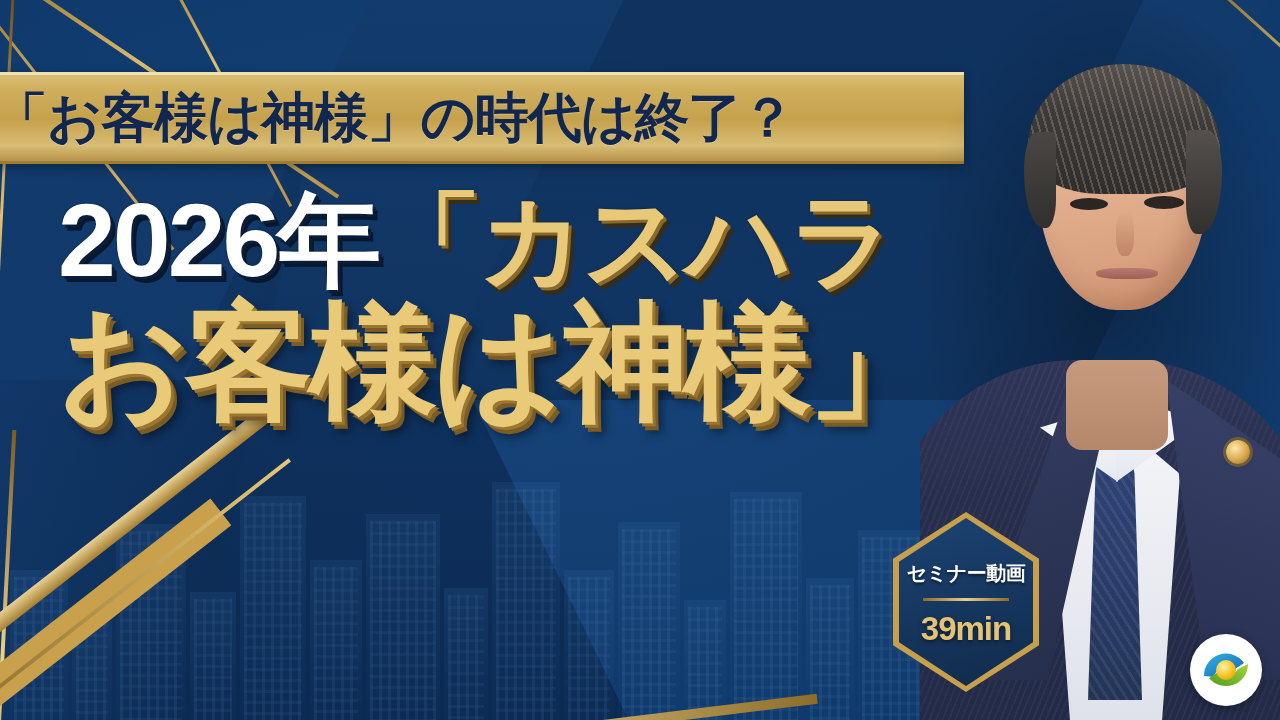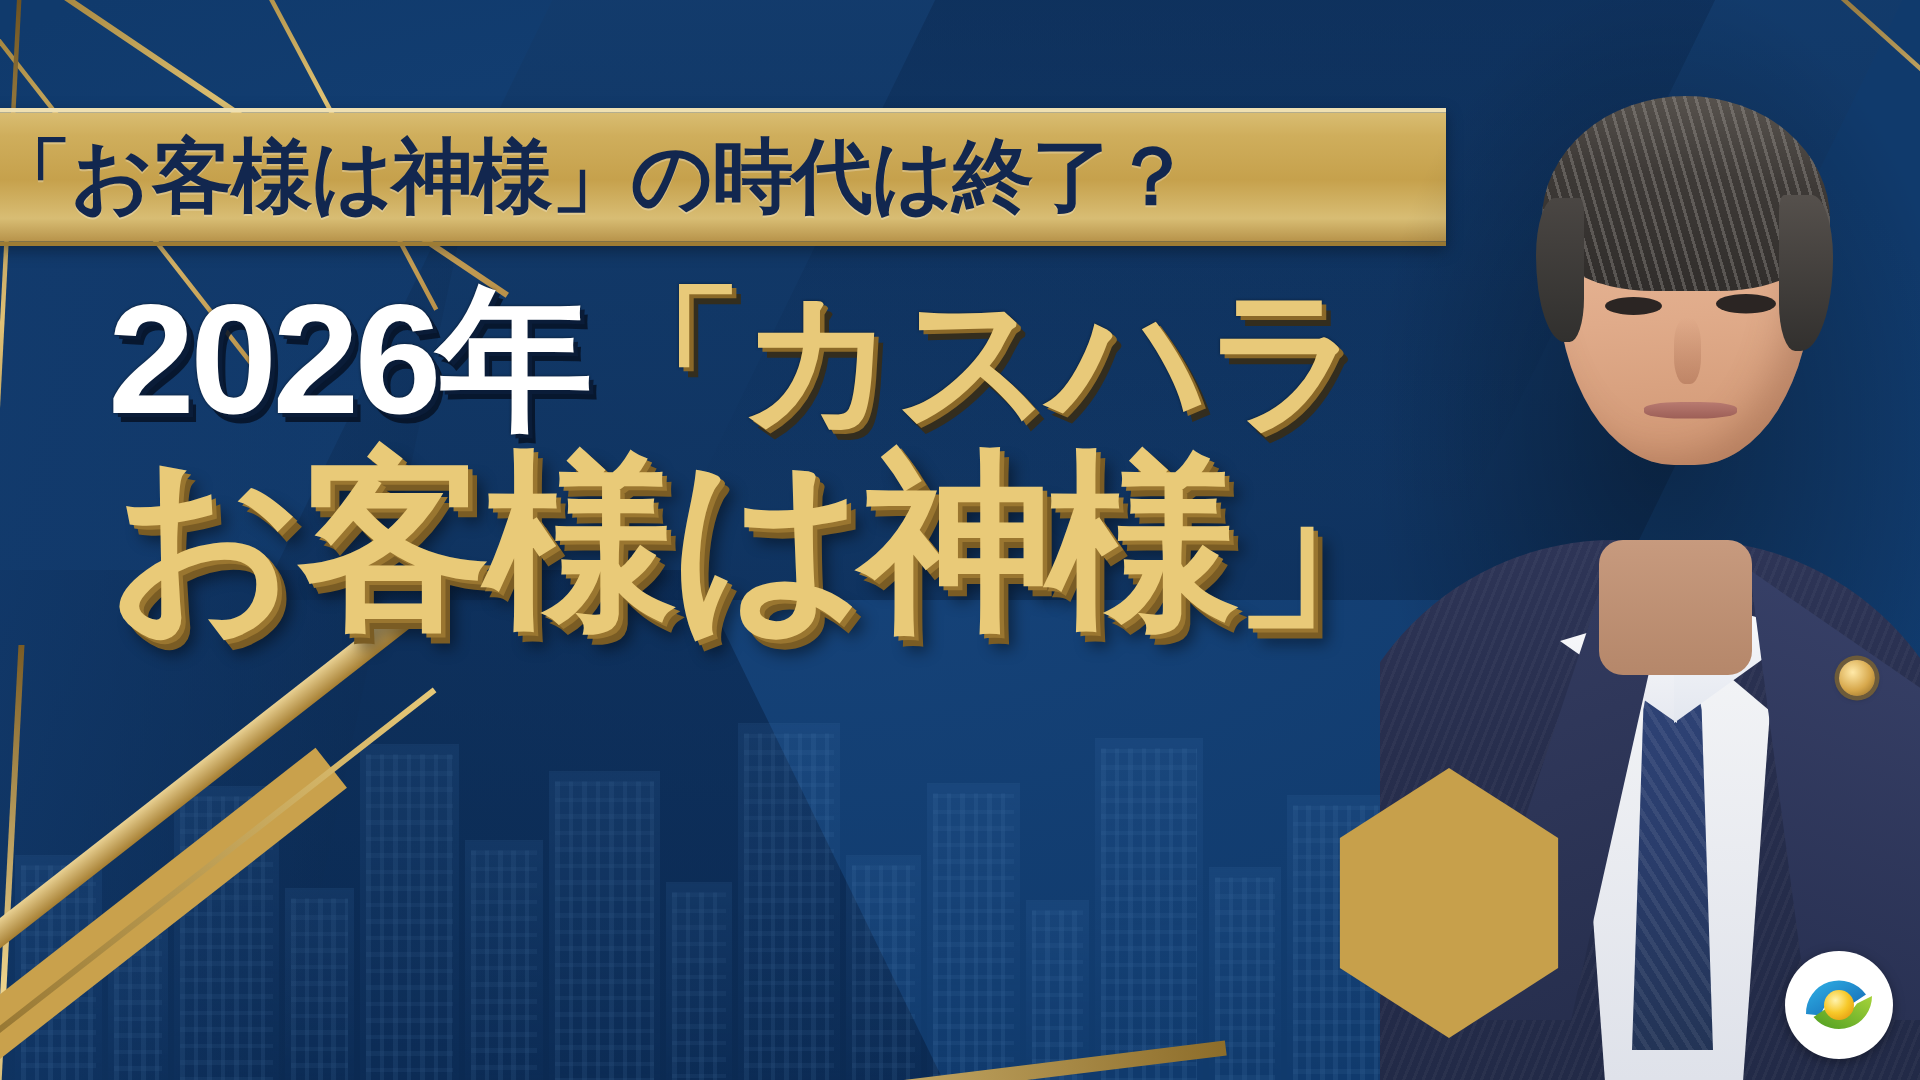--- a/index.html
+++ b/index.html
@@ -137,21 +137,20 @@
     letter-spacing:-1px;
     white-space:nowrap;
     text-shadow:0 1px 0 rgba(255,255,255,.25);
   }
 
   
   .headline{
     position:absolute; left:58px; top:188px;
     width:900px;
     z-index:6;
-    margin-left:14px;
   }
   .line{ white-space:nowrap; line-height:1; }
 
   .l1{ font-size:104px; font-weight:700; letter-spacing:-3px; }
   .l1 .white{
     color:#ffffff;
     text-shadow:
       3px 3px 0 #0a1c38, 5px 6px 0 rgba(6,18,36,.85),
       0 0 2px rgba(0,0,0,.6);
   }
@@ -427,20 +426,25 @@
       <span class="white">2026年</span><span class="gold">「カスハラ</span>
     </div>
     <div class="line l2">お客様は神様」</div>
   </div>
 
   <div class="rv1"></div>
   <div class="rv2"></div>
 
   <div class="badge">
     <div class="hex-outer"></div>
+    <div class="hex-inner">
+      <div class="badge-label">セミナー動画</div>
+      <div class="badge-rule"></div>
+      <div class="badge-time">39min</div>
+    </div>
   </div>
 
   <div class="logo">
     <svg width="56" height="56" viewBox="0 0 56 56">
       <defs>
         <linearGradient id="lgBlue" x1="0" y1="0" x2="1" y2="1">
           <stop offset="0%" stop-color="#2fb3e8"></stop>
           <stop offset="100%" stop-color="#1464b0"></stop>
         </linearGradient>
         <linearGradient id="lgGreen" x1="1" y1="0" x2="0" y2="1">

